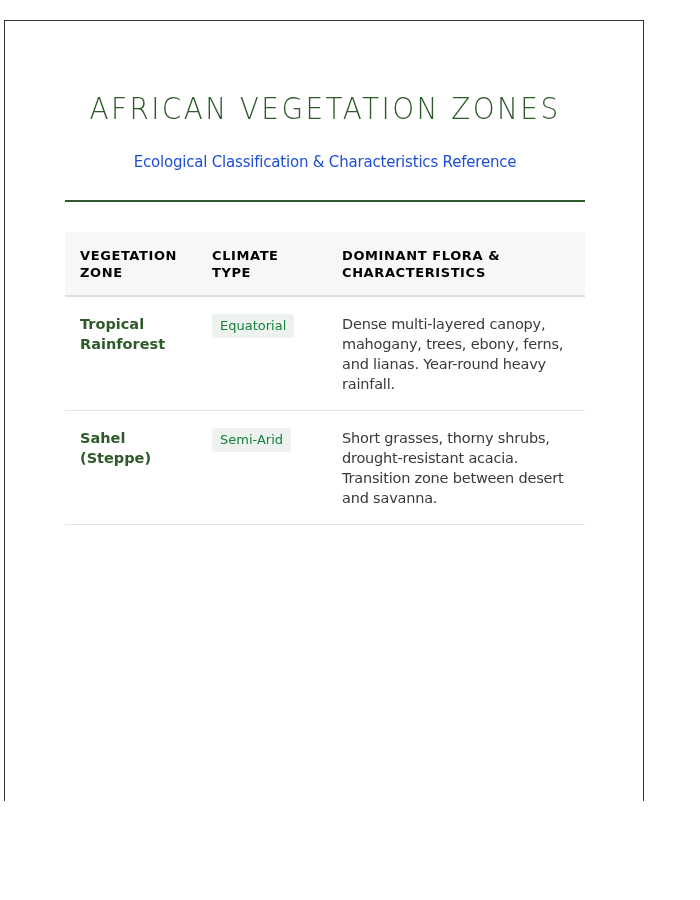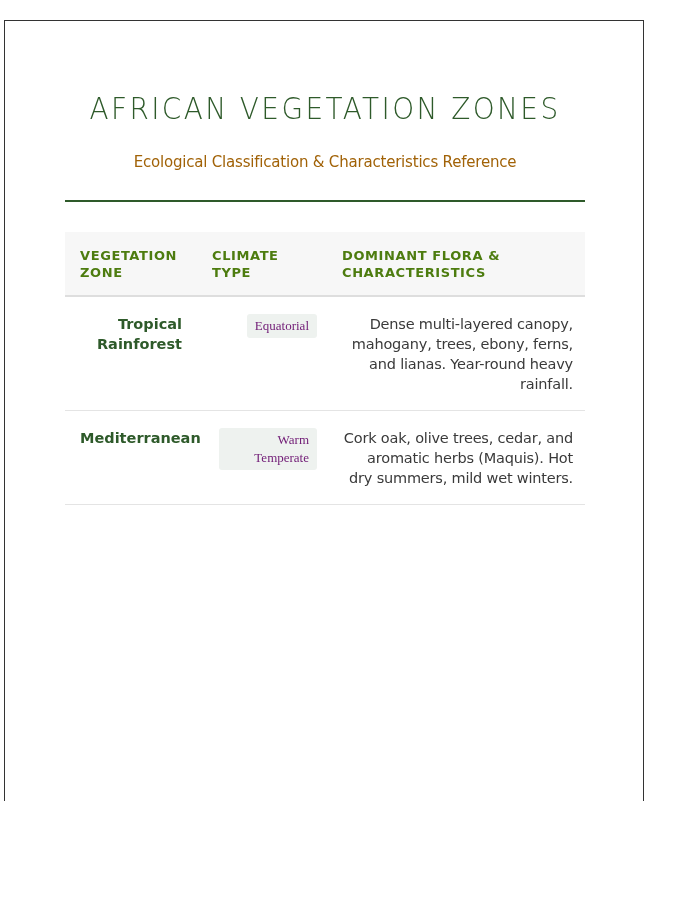--- a/index.html
+++ b/index.html
@@ -49,21 +49,21 @@
       transform: scaleX(0.93);
       transform-origin: center;
     }
     .page-subtitle {
       position: absolute;
       top: 131px;
       left: 0;
       width: 520px;
       text-align: center;
       font-size: 15px;
-      color: #a16207;
+      color: #1d4ed8;
       line-height: 20px;
       letter-spacing: -0.2px;
     }
     .divider {
       position: absolute;
       top: 179px;
       left: 0;
       width: 520px;
       height: 2px;
       background: #2e5a2a;
@@ -82,56 +82,54 @@
     thead tr {
       background: #f7f7f7;
       border-bottom: 2px solid #dedede;
     }
     th {
       text-align: left;
       vertical-align: middle;
       padding: 15px 15px 14px 15px;
       font-size: 13px;
       font-weight: bold;
-      color: #4d7c0f;
+      color: #000000;
       letter-spacing: 0.6px;
       line-height: 17px;
       text-transform: uppercase;
     }
     tbody tr {
       border-bottom: 1px solid #e4e4e4;
     }
     td {
       vertical-align: top;
       padding: 17px 15px 16px 15px;
       font-size: 14.5px;
       line-height: 20px;
       color: #3a3a3a;
-      text-align: right;
     }
     td.zone-name {
       font-weight: bold;
       color: #2e5a2a;
       font-size: 14.5px;
       line-height: 20px;
     }
     td.climate {
       padding-left: 15px;
       padding-right: 10px;
     }
     .badge {
       display: inline-block;
       background: #eef2ef;
       border-radius: 3px;
       padding: 3px 8px 3px 8px;
       font-size: 13px;
       line-height: 18px;
-      color: #701a75;
+      color: #15803d;
       max-width: 82px;
-      font-family: Liberation Serif, serif;
     }
     td.flora {
       padding-left: 15px;
       padding-right: 12px;
       letter-spacing: -0.2px;
     }
   </style>
 </head>
 <body>
 
@@ -156,22 +154,22 @@
       </thead>
       <tbody>
         <tr>
           <td class="zone-name">Tropical Rainforest</td>
           <td class="climate">
             <span class="badge">Equatorial</span>
           </td>
           <td class="flora">Dense multi-layered canopy, mahogany, trees, ebony, ferns, and lianas. Year-round heavy rainfall.</td>
         </tr>
         <tr>
-          <td class="zone-name">Mediterranean</td>
+          <td class="zone-name">Sahel (Steppe)</td>
           <td class="climate">
-            <span class="badge">Warm Temperate</span>
+            <span class="badge">Semi-Arid</span>
           </td>
-          <td class="flora">Cork oak, olive trees, cedar, and aromatic herbs (Maquis). Hot dry summers, mild wet winters.</td>
+          <td class="flora">Short grasses, thorny shrubs, drought-resistant acacia. Transition zone between desert and savanna.</td>
         </tr>
       </tbody>
     </table>
   </div>
 </div>
 
 </body></html>

